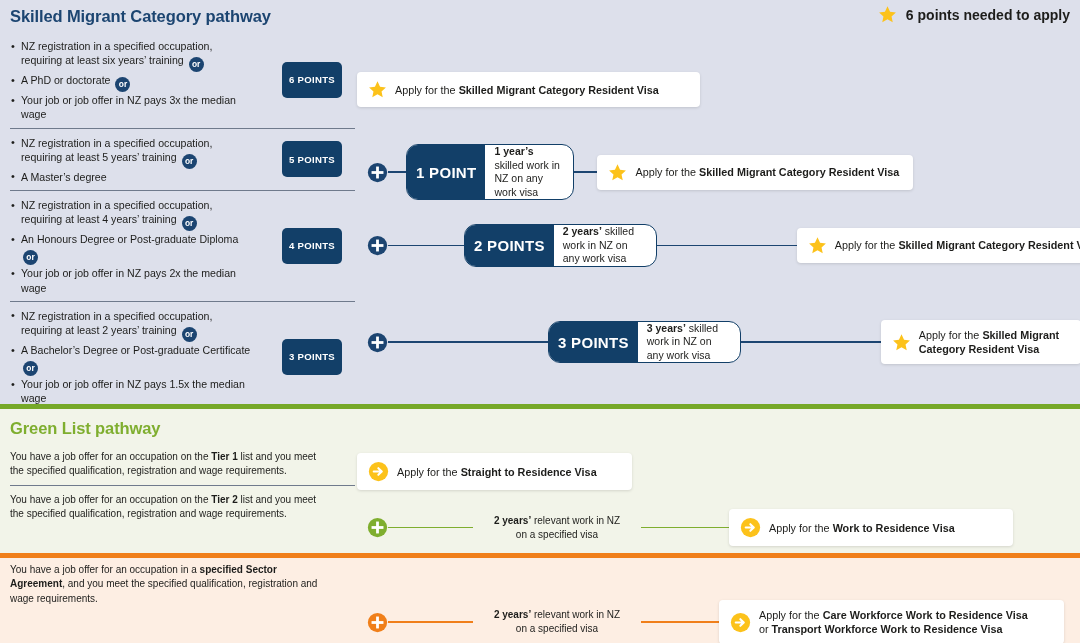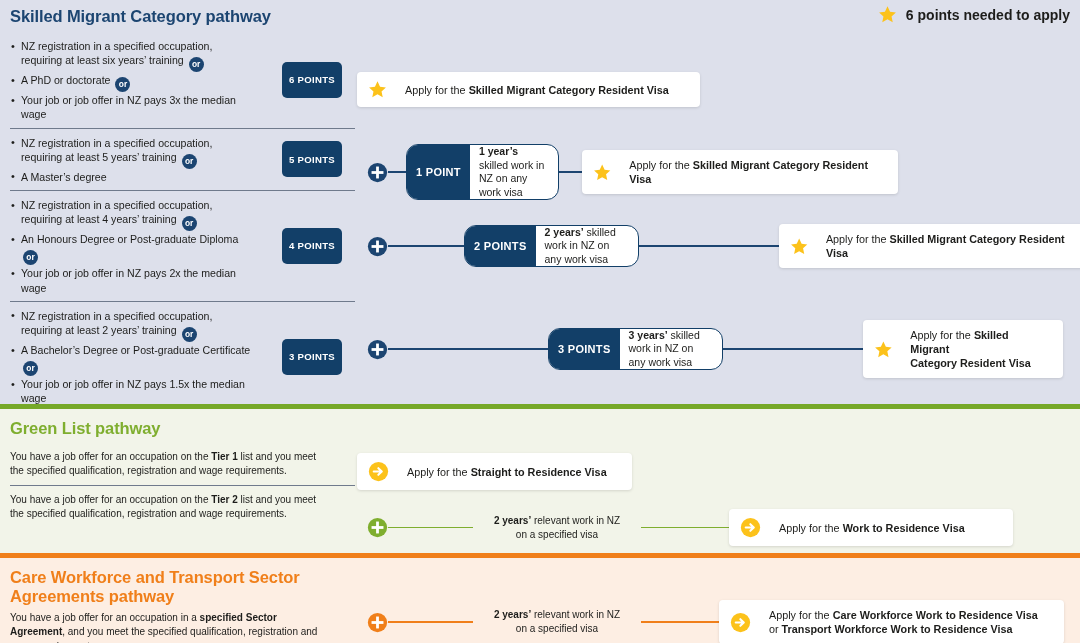--- a/index.html
+++ b/index.html
@@ -82,34 +82,34 @@
   .line.orange { background: #f07f1a; }
 
   
   .pill {
     flex: none; display: flex; align-items: stretch;
     border: 1.6px solid #123f68; border-radius: 12px;
     background: #fff; overflow: hidden;
   }
   .pill-chip {
     background: #123f68; color: #fff;
-    font-size: 11px; font-weight: bold; letter-spacing: 0.3px;
+    font-size: 15px; font-weight: bold; letter-spacing: 0.3px;
     display: flex; align-items: center; justify-content: center;
     padding: 7px 9px;
   }
   .pill-body {
     color: #1d1d1b; font-size: 10.5px; line-height: 13.6px;
     display: flex; align-items: center;
     padding: 0 9px;
   }
   .pill-body b { font-weight: bold; }
 
   
   .apply-card {
-    flex: none; display: flex; align-items: center; gap: 18px;
+    flex: none; display: flex; align-items: center; gap: 8px;
     background: #fff; border-radius: 4px;
     padding: 8px 14px 8px 11px;
     box-shadow: 0 1px 3px rgba(0,0,0,.13);
   }
   .apply-text { font-size: 10.8px; line-height: 14px; color: #1d1d1b; }
   .apply-text b { font-weight: bold; }
 
   .mid-label {
     flex: none; font-size: 10px; line-height: 13.8px; color: #1d1d1b;
     text-align: center;
@@ -281,21 +281,20 @@
           </svg>
           <div class="apply-text">Apply for the <b>Work to Residence Visa</b></div>
         </div>
       </div>
   </div>
 
   <div id="orange-rule"></div>
 
   <div class="section" id="orange-section">
     <div class="left-panel">
-      <div class="sec-title" id="orange-title" style="margin-top:10px;">Care Workforce and Transport Sector Agreements pathway</div>
       <div id="orange-para" style="margin-top:5px;">
           <div class="para">You have a job offer for an occupation in a <b>specified Sector Agreement</b>, and you meet the specified qualification, registration and wage requirements.</div>
         </div>
     </div>
 
     <div class="flow-row" id="orange-flow-0" style="left:367px; top:42px;">
         <span class="node-icon"><svg width="21" height="21" viewBox="0 0 24 24">
             <circle cx="12" cy="12" r="11" fill="#f07f1a"></circle>
             <rect x="10.4" y="5.2" width="3.2" height="13.6" fill="#fff"></rect>
             <rect x="5.2" y="10.4" width="13.6" height="3.2" fill="#fff"></rect>

